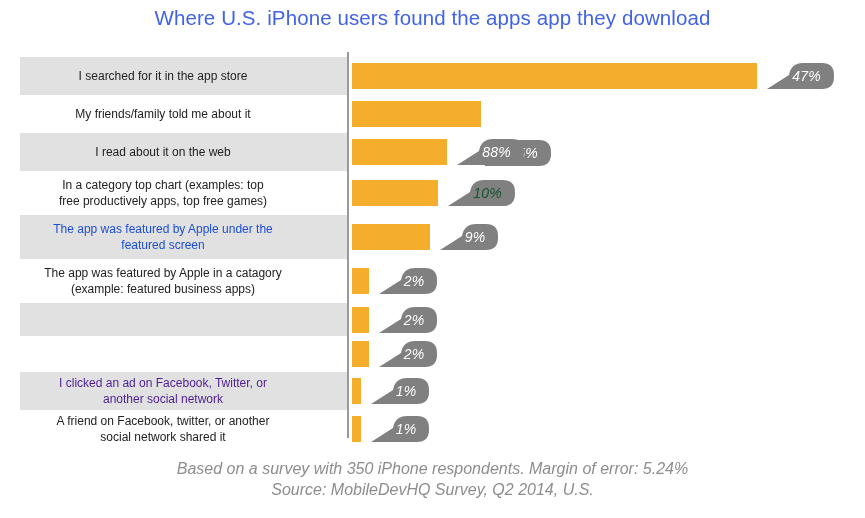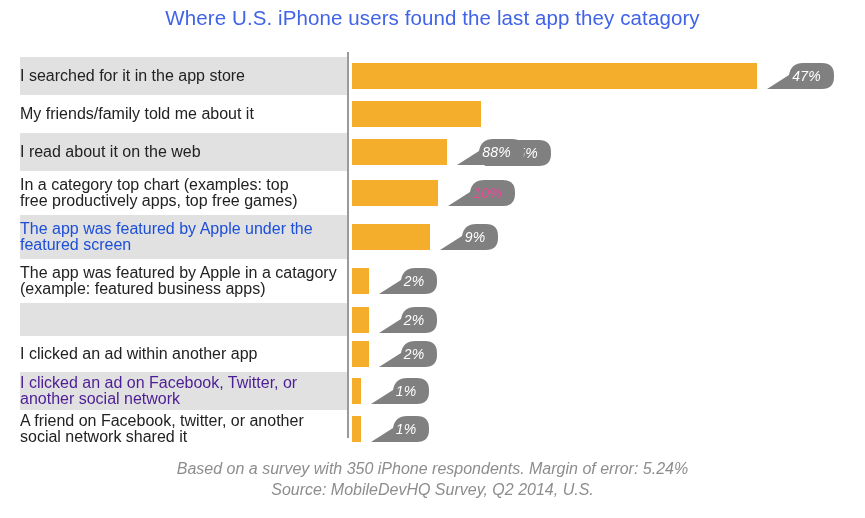--- a/index.html
+++ b/index.html
@@ -45,25 +45,25 @@
     position: absolute;
     left: 20px;
     top: 0;
     width: 327px;
     background: #e1e1e1;
   }
   .row-band.plain { background: transparent; }
 
   .row-label {
     position: absolute;
-    left: 20px;
+    left: 4px;
     width: 318px;
-    text-align: left;
+    text-align: center;
     color: #222222;
-    font-size: 16px;
+    font-size: 12px;
     line-height: 16px;
     white-space: pre-line;
   }
 
   #axis-line {
     position: absolute;
     left: 347px;
     top: 2px;
     width: 2px;
     height: 386px;
@@ -108,21 +108,21 @@
     color: #8d8d8d;
     font-size: 16px;
     font-style: italic;
     line-height: 21px;
   }
   #footer div { white-space: nowrap; }
 </style>
 </head>
 <body style="background: rgb(255, 255, 255);">
 
-<div id="chart-title" style="color: rgb(64, 99, 232);">Where U.S. iPhone users found the last app they catagory</div>
+<div id="chart-title" style="color: rgb(64, 99, 232);">Where U.S. iPhone users found the apps app they download</div>
 
 <div id="plot">
   <div id="axis-line" style="background: rgb(154, 154, 154);"></div>
   <div id="rows">
       <div class="row" style="top: 7px; height: 38px;">
         <div class="row-band" style="height: 38px; background: rgb(225, 225, 225);"></div>
         <div class="row-label" style="top: 11px; color: rgb(34, 34, 34);">I searched for it in the app store</div>
         <div class="bar" style="top: 6px; width: 405px; height: 26px; background: rgb(244, 174, 44);"></div>
         <div class="badge" style="left: 767px; top: 6px; width: 67px;">
           <svg width="67" height="26" viewBox="0 0 67 26">
@@ -155,21 +155,21 @@
       </div>
       <div class="row" style="top: 121px; height: 44px;">
         <div class="row-band plain" style="height: 44px; background: transparent;"></div>
         <div class="row-label" style="top: 6px; color: rgb(34, 34, 34);">In a category top chart (examples: top
 free productively apps, top free games)</div>
         <div class="bar" style="top: 9px; width: 86px; height: 26px; background: rgb(244, 174, 44);"></div>
         <div class="badge" style="left: 448px; top: 9px; width: 67px;">
           <svg width="67" height="26" viewBox="0 0 67 26">
             <path d="M 0,26 L 22,12 Q 24,0 36,0 L 55,0 Q 67,0 67,12 L 67,14 Q 67,26 55,26 Z" fill="#808080"></path>
           </svg>
-          <div class="badge-text" style="color: #ec4899;">10%</div>
+          <div class="badge-text" style="color: #14532d;">10%</div>
         </div>
       </div>
       <div class="row" style="top: 165px; height: 44px;">
         <div class="row-band" style="height: 44px; background: rgb(225, 225, 225);"></div>
         <div class="row-label" style="top: 6px; color: #1d4ed8;">The app was featured by Apple under the
 featured screen</div>
         <div class="bar" style="top: 9px; width: 78px; height: 26px; background: rgb(244, 174, 44);"></div>
         <div class="badge" style="left: 440px; top: 9px; width: 58px;">
           <svg width="58" height="26" viewBox="0 0 58 26">
             <path d="M 0,26 L 22,12 Q 24,0 36,0 L 46,0 Q 58,0 58,12 L 58,14 Q 58,26 46,26 Z" fill="#808080"></path>
@@ -194,21 +194,20 @@
         <div class="bar" style="top: 4px; width: 17px; height: 26px; background: rgb(244, 174, 44);"></div>
         <div class="badge" style="left: 379px; top: 4px; width: 58px;">
           <svg width="58" height="26" viewBox="0 0 58 26">
             <path d="M 0,26 L 22,12 Q 24,0 36,0 L 46,0 Q 58,0 58,12 L 58,14 Q 58,26 46,26 Z" fill="#808080"></path>
           </svg>
           <div class="badge-text" style="color: rgb(255, 255, 255);">2%</div>
         </div>
       </div>
       <div class="row" style="top: 286px; height: 36px;">
         <div class="row-band plain" style="height: 36px; background: transparent;"></div>
-        <div class="row-label" style="top: 10px; color: rgb(34, 34, 34);">I clicked an ad within another app</div>
         <div class="bar" style="top: 5px; width: 17px; height: 26px; background: rgb(244, 174, 44);"></div>
         <div class="badge" style="left: 379px; top: 5px; width: 58px;">
           <svg width="58" height="26" viewBox="0 0 58 26">
             <path d="M 0,26 L 22,12 Q 24,0 36,0 L 46,0 Q 58,0 58,12 L 58,14 Q 58,26 46,26 Z" fill="#808080"></path>
           </svg>
           <div class="badge-text" style="color: rgb(255, 255, 255);">2%</div>
         </div>
       </div>
       <div class="row" style="top: 322px; height: 38px;">
         <div class="row-band" style="height: 38px; background: rgb(225, 225, 225);"></div>

